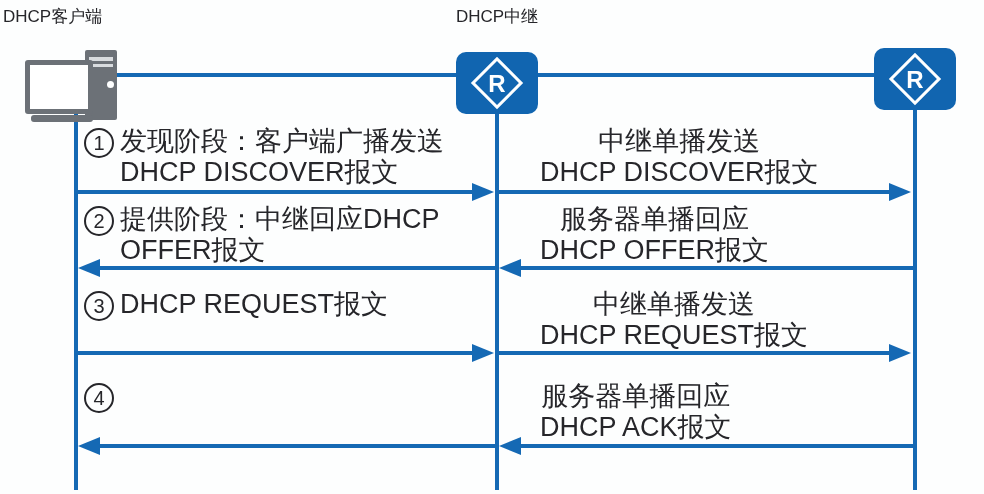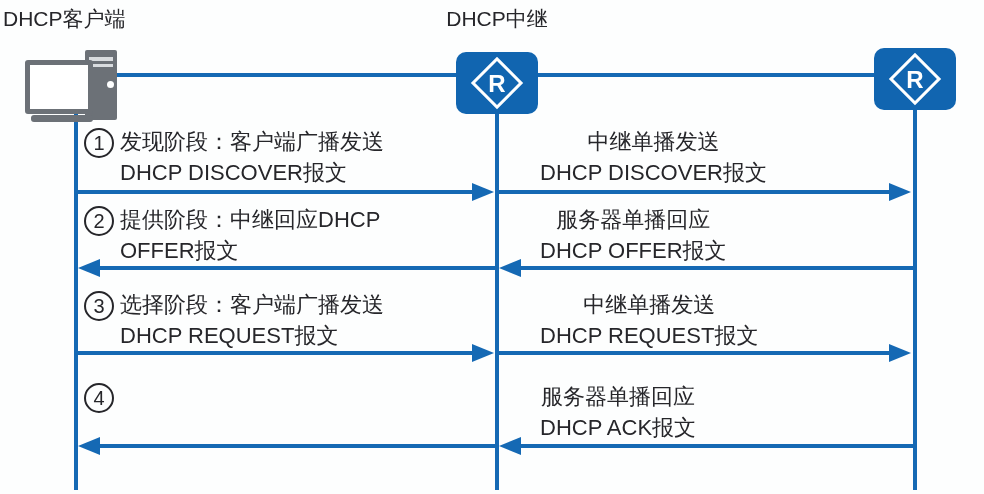--- a/index.html
+++ b/index.html
@@ -2,21 +2,21 @@
 <html><head>
 <meta charset="utf-8">
 <style>
   html,body { margin:0; padding:0; background:#e9e9e9; }
   #canvas {
     position:relative; width:984px; height:494px; margin:0 auto;
     background:#fdfefe; overflow:hidden;
     font-family:"Liberation Sans","DejaVu Sans",sans-serif;
     color:#26262a;
   }
-  .title { position:absolute; top:5px; font-size:21px; font-weight:500; white-space:nowrap; }
+  .title { position:absolute; top:5px; font-size:17px; font-weight:500; white-space:nowrap; }
   .t-client { left:3px; }
   .t-relay  { left:397px; width:200px; text-align:center; }
   .t-server { right:4px; text-align:right; }
 
   .vline { position:absolute; width:4px; background:#1569b4; z-index:1; }
   .hline { position:absolute; height:4px; background:#1569b4; z-index:1; }
 
   .tri { position:absolute; width:0; height:0; z-index:1; }
   .tri-r { border-top:9px solid transparent; border-bottom:9px solid transparent; border-left:22px solid #1569b4; }
   .tri-l { border-top:9px solid transparent; border-bottom:9px solid transparent; border-right:22px solid #1569b4; }
@@ -37,21 +37,21 @@
   .pc-kbd { left:6px; top:67px; width:62px; height:7px; background:#6c7177; border-radius:3px; }
 
   
   .msg-left { position:absolute; left:84px; display:flex; gap:6px; z-index:2; }
   .numcircle {
     flex:none; width:30px; height:30px; margin-top:2px; box-sizing:border-box;
     border:2px solid #26262a; border-radius:50%;
     font-size:20px; line-height:26px; text-align:center;
   }
   .mlines { display:flex; flex-direction:column; }
-  .ml { display:block; font-size:22px; line-height:31px; white-space:nowrap; }
+  .ml { display:block; font-size:27px; line-height:31px; white-space:nowrap; }
   .msg-right { position:absolute; left:540px; display:flex; flex-direction:column; z-index:2;align-items:center; }
 </style>
 </head>
 <body>
 
 <div id="canvas">
 
   <div class="title t-client">DHCP客户端</div>
   <div class="title t-relay">DHCP中继</div>
 
@@ -111,21 +111,20 @@
     <span class="ml">DHCP OFFER报文</span>
   </div>
   <div class="tri tri-l" style="left:78px; top:259px;"></div>
   <div class="hline" style="left:100px; top:266px; width:397px;"></div>
   <div class="tri tri-l" style="left:499px; top:259px;"></div>
   <div class="hline" style="left:521px; top:266px; width:394px;"></div>
 
   <div class="msg-left" style="top:289px;">
     <span class="numcircle">3</span>
     <span class="mlines">
-      <span class="ml">选择阶段：客户端广播发送</span>
       <span class="ml">DHCP REQUEST报文</span>
     </span>
   </div>
   <div class="msg-right" style="top:289px;">
     <span class="ml">中继单播发送</span>
     <span class="ml">DHCP REQUEST报文</span>
   </div>
   <div class="hline" style="left:76px;  top:351px; width:398px;"></div>
   <div class="tri tri-r" style="left:472px; top:344px;"></div>
   <div class="hline" style="left:497px; top:351px; width:394px;"></div>

